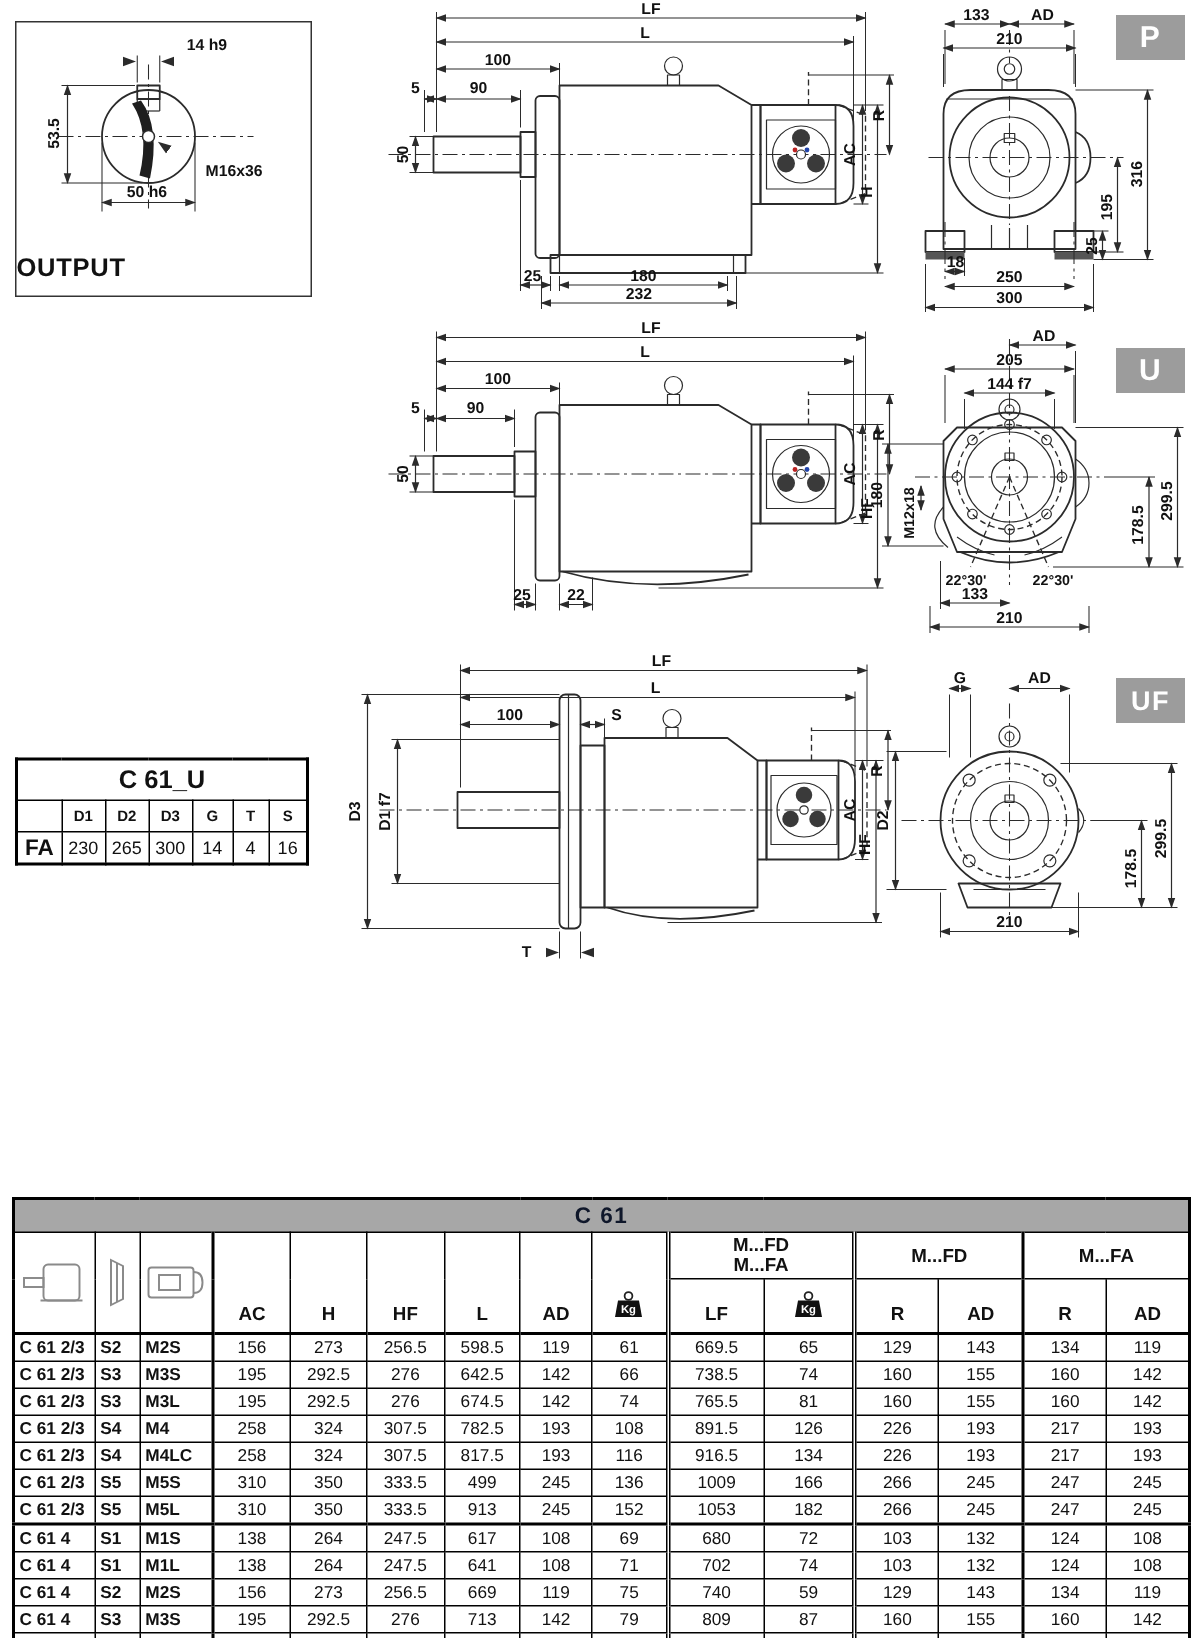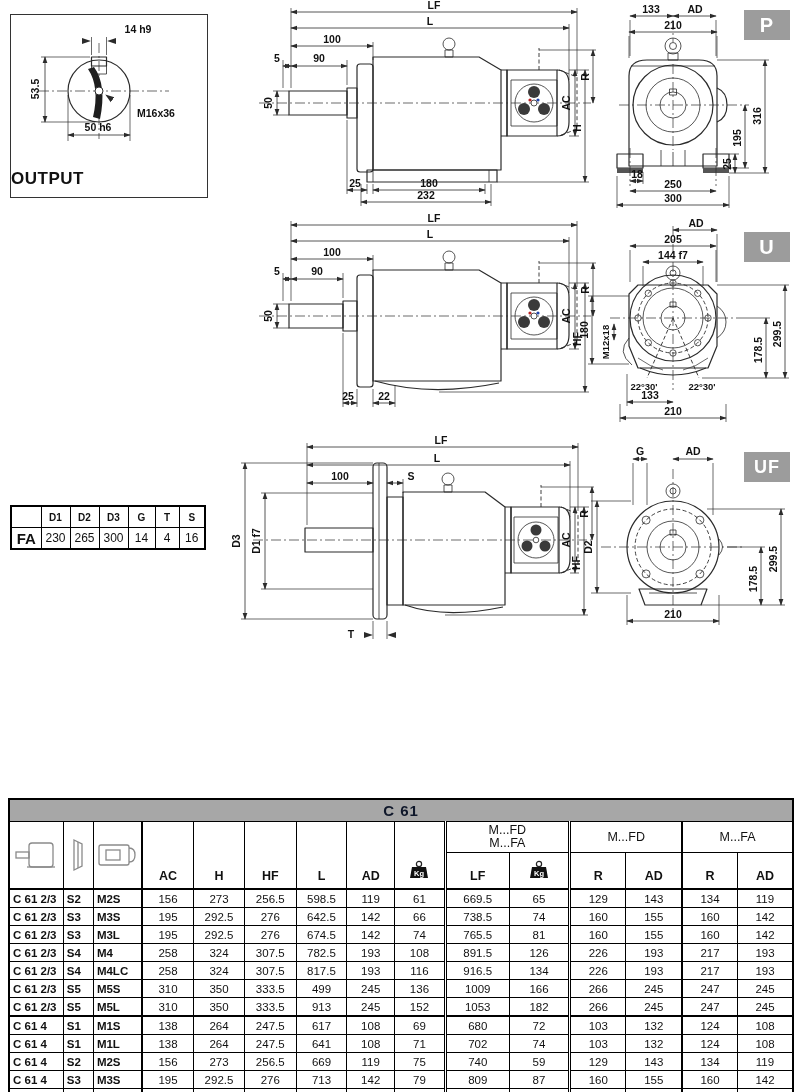--- a/index.html
+++ b/index.html
@@ -31,21 +31,21 @@
   .stbl{left:10px;top:505px;width:196px;border-collapse:collapse;table-layout:fixed;}
   .stbl td,.stbl th{border:1px solid #000;text-align:center;padding:0;height:20px;font:12px "Liberation Sans",sans-serif;color:#111;}
   .stbl{border:2px solid #000;}
   .stbl .sttitle{font:bold 17px "Liberation Sans",sans-serif;height:26px;}
   .stbl .sth{font-weight:bold;font-size:10px;}
   .stbl .strow{font-weight:bold;font-size:15px;}
   
   .mtbl{left:8px;top:798px;width:786px;border-collapse:collapse;table-layout:fixed;border:2px solid #000;}
   .mtbl td,.mtbl th{border:1px solid #000;padding:0;text-align:center;font:11.5px "Liberation Sans",sans-serif;color:#111;height:17px;overflow:hidden;}
   .mtbl .tbar{background:#a7a7a7;color:#0f172a;font:bold 15px "Liberation Sans",sans-serif;height:21px;letter-spacing:1px;}
-  .mtbl .gcell{font-weight:normal;font-size:12.5px;height:30px;line-height:13px;vertical-align:middle;}
+  .mtbl .gcell{font-weight:bold;font-size:12.5px;height:30px;line-height:13px;vertical-align:middle;}
   .mtbl .hcell{font-weight:bold;font-size:12.5px;vertical-align:bottom;padding-bottom:5px;height:30px;}
   .mtbl .icn{vertical-align:middle;}
   .mtbl .icn svg{display:block;margin:0 auto;}
   .mtbl .bL2{border-left:2px solid #000;}
   .mtbl .bLd{border-left:3px double #000;}
   .mtbl .bB2{border-bottom:2px solid #000;}
   .mtbl tr.grp td{border-bottom:2px solid #000;}
   .mtbl .c-model,.mtbl .c-s,.mtbl .c-m{font-weight:bold;text-align:left;padding-left:3px;}
 </style>
 </head>
@@ -497,20 +497,23 @@
     <colgroup>
         <col style="width:30px">
         <col style="width:29px">
         <col style="width:29px">
         <col style="width:29px">
         <col style="width:27px">
         <col style="width:24px">
         <col style="width:26px">
       </colgroup>
     <tbody>
+        <tr>
+          <th colspan="7" class="sttitle">C 61_U</th>
+        </tr>
     <tr>
       <th class="sth"></th>
       <th class="sth">D1</th>
       <th class="sth">D2</th>
       <th class="sth">D3</th>
       <th class="sth">G</th>
       <th class="sth">T</th>
       <th class="sth">S</th>
     </tr>
     <tr>

